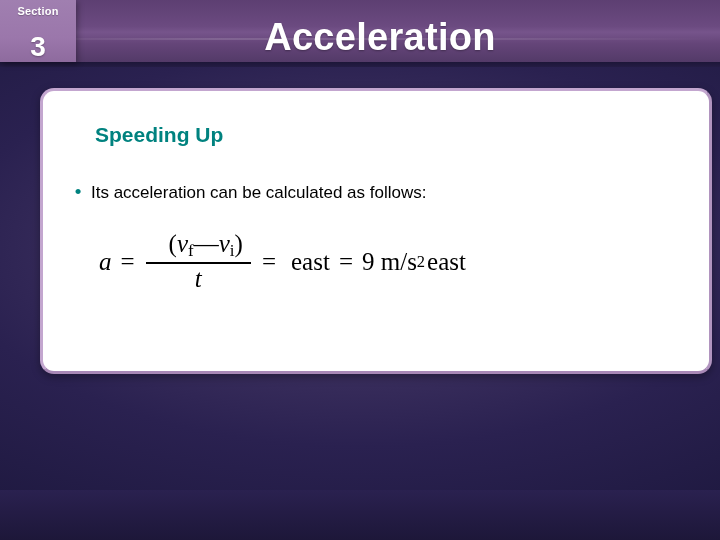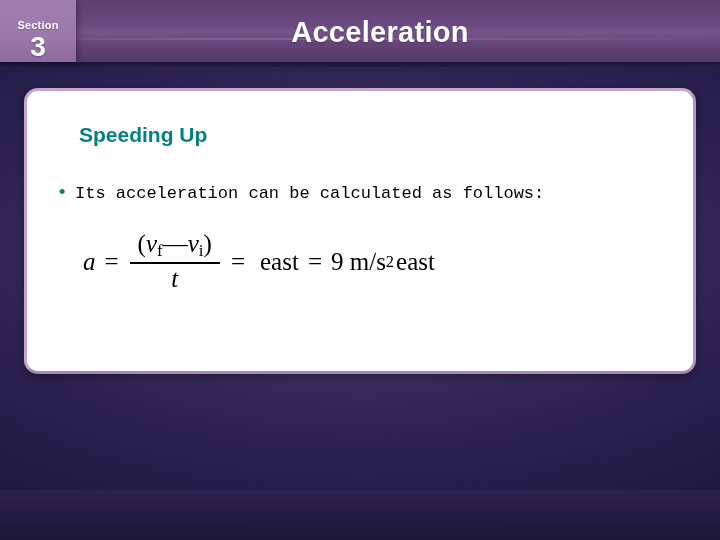--- a/index.html
+++ b/index.html
@@ -47,21 +47,21 @@
   #section-box {
     position: absolute;
     left: 0; top: 0;
     width: 76px;
     height: 62px;
     background: linear-gradient(to bottom, #a07fb0 0%, #9b77ab 60%, #8e6b9e 100%);
     box-shadow: 2px 2px 6px rgba(0,0,0,0.32);
     display: flex;
     flex-direction: column;
     align-items: center;
-    justify-content: flex-end;
+    justify-content: space-between;
     padding-top: 4px;
     box-sizing: border-box;
   }
   #section-label {
     color: #ffffff;
     font-size: 11px;
     font-weight: bold;
     line-height: 14px;
     letter-spacing: 0.2px;
     text-shadow: 0 1px 1px rgba(0,0,0,0.25);
@@ -73,29 +73,29 @@
     line-height: 30px;
     text-shadow: 0 1px 2px rgba(0,0,0,0.3);
   }
   #slide-title {
     position: absolute;
     left: 120px;
     top: 16px;
     width: 520px;
     text-align: center;
     color: #ffffff;
-    font-size: 29px;
+    font-size: 38px;
     font-weight: bold;
     letter-spacing: 0.3px;
     text-shadow: 0 1px 2px rgba(0,0,0,0.3);
   }
   
   #content-panel {
     position: absolute;
-    left: 24px;
+    left: 40px;
     top: 88px;
     width: 672px;
     height: 286px;
     background: #ffffff;
     border: 3px solid;
     border-color: #c3a6cf #b194bf #a888b6 #c3a6cf;
     border-radius: 14px;
     box-sizing: border-box;
     box-shadow: 0 3px 9px rgba(0,0,0,0.35);
     overflow: hidden;
@@ -119,21 +119,20 @@
     color: #00827f;
     font-size: 19px;
     line-height: 19px;
     width: 26px;
     text-align: center;
   }
   #bullet-text {
     color: #000000;
     font-size: 17px;
     line-height: 20px;
-    font-family: Liberation Mono, monospace;
   }
   
   #equation {
     position: absolute;
     left: 56px;
     top: 140px;
     display: flex;
     align-items: center;
     color: #000000;
     font-family: "Liberation Serif", serif;
@@ -148,20 +147,21 @@
   .frac {
     display: inline-flex;
     flex-direction: column;
     align-items: center;
     vertical-align: middle;
     margin: 0 2px;
   }
   .frac .num {
     padding: 0 8px 2px 8px;
     line-height: 1.05;
+    margin-left: 15px;
   }
   .frac .bar {
     width: 100%;
     height: 2px;
     background: #000;
   }
   .frac .den {
     padding: 2px 8px 0 8px;
     line-height: 1.05;
   }

